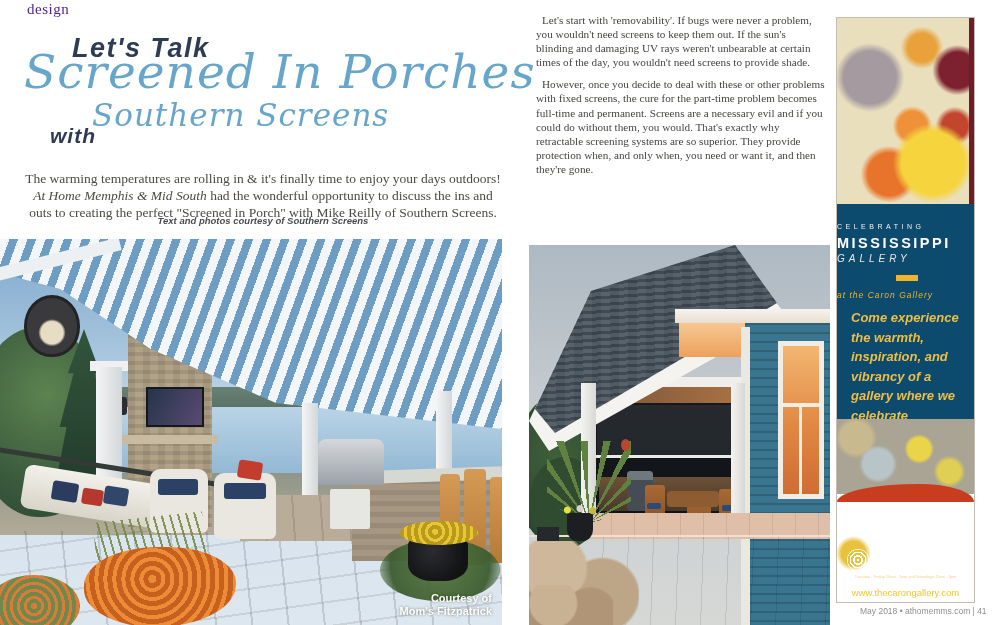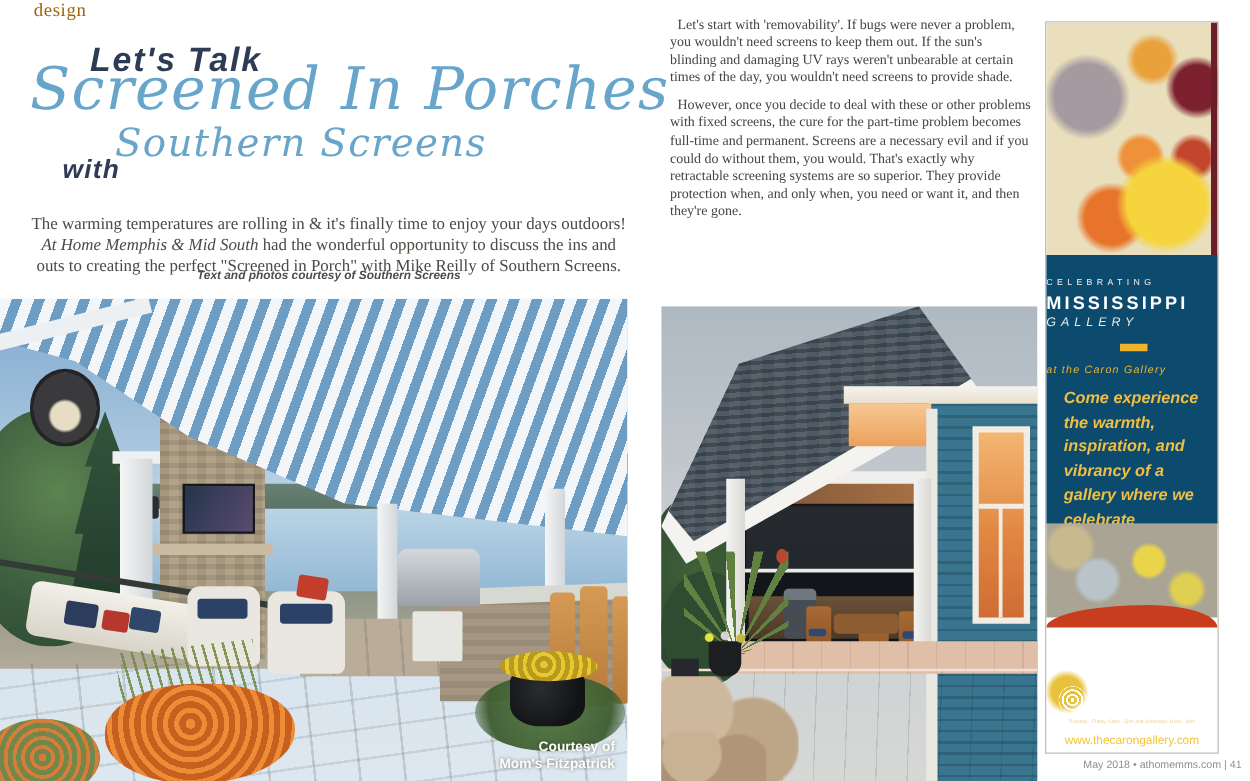--- a/index.html
+++ b/index.html
@@ -1,21 +1,21 @@
 <!DOCTYPE html>
 <html><head>
 <meta charset="utf-8">
 <style>
   html,body{margin:0;padding:0;background:#e9e9e9;}
   .page{position:relative;width:1000px;height:625px;background:#ffffff;overflow:hidden;
         font-family:"Liberation Serif",serif;}
   .abs{position:absolute;}
 
   
-  .design-label{left:27px;top:1px;font-size:15px;color:#a16207;letter-spacing:.5px;}
+  .design-label{left:27px;top:1px;font-size:15px;color:#4c1d95;letter-spacing:.5px;}
   .kicker{left:72px;top:33px;font-family:"Liberation Sans",sans-serif;font-weight:bold;
           font-style:italic;font-size:27px;color:#2d3b54;letter-spacing:1.5px;}
   .script{font-family:"DejaVu Serif",serif;font-style:italic;color:#67a5cb;}
   .title1{left:24px;top:44px;font-size:47px;letter-spacing:1px;}
   .with{left:50px;top:124px;font-family:"Liberation Sans",sans-serif;font-weight:bold;
         font-style:italic;font-size:21px;color:#2d3b54;letter-spacing:1px;}
   .title2{left:92px;top:97px;font-size:31px;letter-spacing:1px;}
 
   .intro{left:22px;top:170px;width:482px;text-align:center;font-size:13.5px;
          line-height:17px;color:#4b4a44;}
@@ -213,21 +213,21 @@
   .ad-logorow{left:10px;top:530px;width:122px;height:24px;display:flex;align-items:center;gap:4px;}
   .ad-spiral{position:static;width:22px;height:22px;border-radius:50%;flex:0 0 auto;
     background:repeating-radial-gradient(circle at 50% 50%,#ffffff 0 1.5px,rgba(255,255,255,0) 1.5px 3.5px);}
   .ad-logotext{position:static;color:#fff;font-weight:bold;font-size:10.5px;letter-spacing:.5px;
     font-stretch:condensed;white-space:nowrap;}
   .ad-hours{left:3px;top:556px;width:131px;text-align:center;font-size:4px;color:#efcf9a;}
   .ad-address{left:3px;top:562px;width:131px;text-align:center;font-size:4.5px;font-weight:bold;color:#ffffff;
     letter-spacing:.3px;}
   .ad-web{left:0;top:569px;width:137px;text-align:center;font-size:9.5px;color:#f4c537;}
 
-  .page-footer{left:860px;top:606px;width:140px;text-align:center;
+  .page-footer{left:860px;top:606px;width:140px;
     font-family:"Liberation Sans",sans-serif;font-size:8.5px;color:#8f8f8f;}
 </style>
 </head>
 <body>
 
 <div class="page">
 
   <div class="abs design-label">design</div>
   <div class="abs kicker">Let's Talk</div>
   <div class="abs script title1">Screened In Porches</div>

